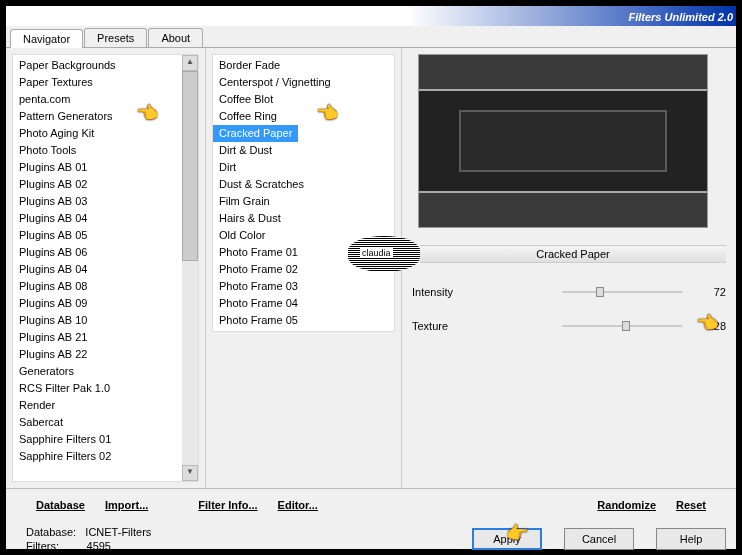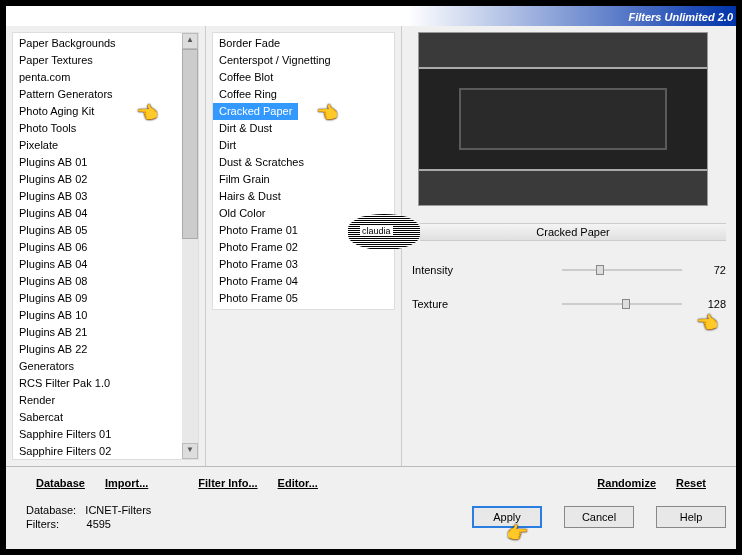--- a/index.html
+++ b/index.html
@@ -46,32 +46,36 @@
 .pointer { position: absolute; font-size: 18px; z-index: 10; text-shadow: 0 0 2px #000; }
 </style>
 </head>
 <body>
 
 <div class="frame">
   <div class="titlebar">
     <span>Filters Unlimited 2.0</span>
   </div>
 
+  <div class="tabbar">
+    <div class="tab active">Navigator</div>
+    <div class="tab">Presets</div>
+    <div class="tab">About</div>
+  </div>
 
   <div class="main">
     <div class="col1">
       <div class="listwrap">
         <div class="list" id="categories">
             <div class="item">Paper Backgrounds</div>
             <div class="item">Paper Textures</div>
             <div class="item">penta.com</div>
             <div class="item">Pattern Generators</div>
             <div class="item">Photo Aging Kit</div>
             <div class="item">Photo Tools</div>
-            <div class="item">Pixelate</div>
             <div class="item">Plugins AB 01</div>
             <div class="item">Plugins AB 02</div>
             <div class="item">Plugins AB 03</div>
             <div class="item">Plugins AB 04</div>
             <div class="item">Plugins AB 05</div>
             <div class="item">Plugins AB 06</div>
             <div class="item">Plugins AB 04</div>
             <div class="item">Plugins AB 08</div>
             <div class="item">Plugins AB 09</div>
             <div class="item">Plugins AB 10</div>

